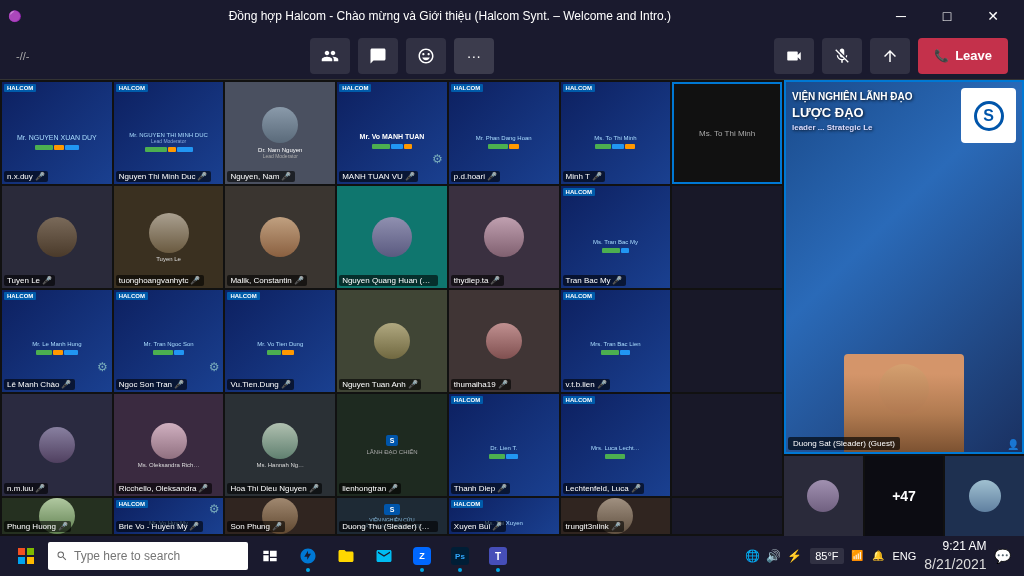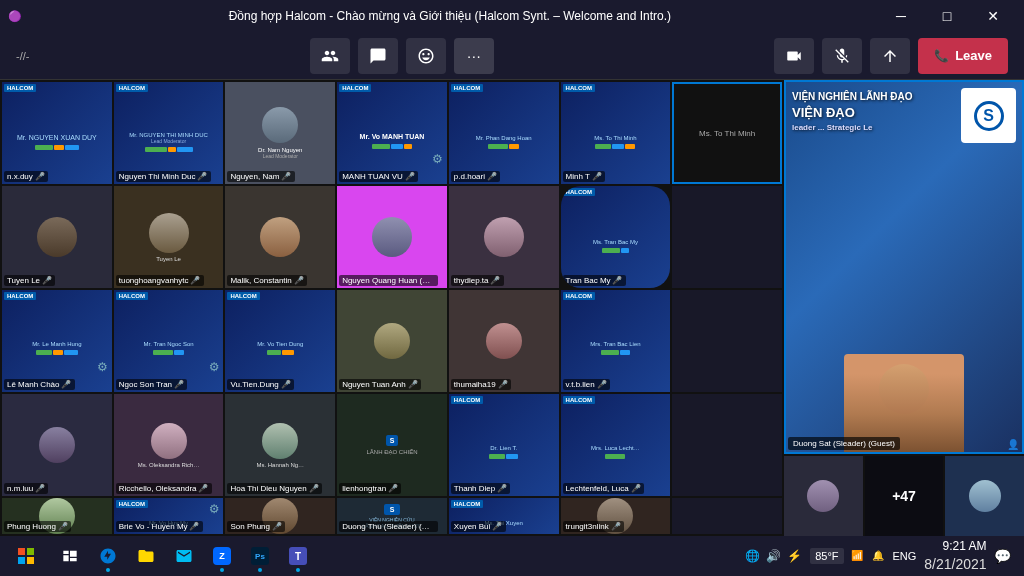--- a/index.html
+++ b/index.html
@@ -298,35 +298,35 @@
       <div class="participant-name">tuonghoangvanhytc 🎤</div>
     </div>
 
     <div class="video-cell" style="background:#3a3530;">
       <div class="cell-inner">
         <div style="width:40px;height:40px;border-radius:50%;background:linear-gradient(180deg,#c0a080,#8a6040);"></div>
       </div>
       <div class="participant-name">Malik, Constantin 🎤</div>
     </div>
 
-    <div class="video-cell" style="background:#d946ef;text-decoration:underline;">
+    <div class="video-cell" style="background:#0f766e;text-decoration:underline;">
       <div class="cell-inner">
         <div style="width:40px;height:40px;border-radius:50%;background:linear-gradient(180deg,#9090b0,#5a5a80);"></div>
       </div>
       <div class="participant-name">Nguyen Quang Huan (… 🎤</div>
     </div>
 
     <div class="video-cell" style="background:#3a3040;">
       <div class="cell-inner">
         <div style="width:40px;height:40px;border-radius:50%;background:linear-gradient(180deg,#c0a0b0,#806070);"></div>
       </div>
       <div class="participant-name">thydiep.ta 🎤</div>
     </div>
 
-    <div class="video-cell halcom-card" style="background:linear-gradient(135deg,#0d2060,#1a4090);border-radius:20px;">
+    <div class="video-cell halcom-card" style="background:linear-gradient(135deg,#0d2060,#1a4090);">
       <div class="cell-inner">
         <div class="halcom-logo">HALCOM</div>
         <div style="color:#aaddff;font-size:6px;margin-top:18px;">Ms. Tran Bac My</div>
         <div style="display:flex;gap:1px;margin-top:3px;">
           <div style="height:5px;width:18px;border-radius:1px;background:#4caf50;"></div>
           <div style="height:5px;width:8px;border-radius:1px;background:#2196f3;"></div>
         </div>
       </div>
       <div class="participant-name">Tran Bac My 🎤</div>
     </div>
@@ -516,21 +516,21 @@
 
         <div style="position:absolute;top:8px;right:8px;background:#fff;border-radius:4px;padding:4px;width:55px;height:55px;display:flex;flex-direction:column;align-items:center;justify-content:center;">
           <div style="width:30px;height:30px;border-radius:50%;border:3px solid #0055aa;display:flex;align-items:center;justify-content:center;">
             <span style="color:#0055aa;font-size:16px;font-weight:bold;">S</span>
           </div>
         </div>
 
         <div style="position:absolute;top:10px;left:8px;color:#fff;font-size:9px;font-weight:bold;line-height:1.4;text-shadow:1px 1px 3px rgba(0,0,0,0.8);">
           <div style="font-size:10px;font-weight:900;">VIỆN NGHIÊN
 LÃNH ĐẠO</div>
-          <div style="font-size:13px;font-weight:900;color:#fff;">VIỆN ĐẠO</div>
+          <div style="font-size:13px;font-weight:900;color:#fff;">LƯỢC ĐẠO</div>
           <div style="font-size:8px;color:#ddf;">leader ... Strategic Le</div>
         </div>
 
         <div style="position:absolute;bottom:0;left:50%;transform:translateX(-50%);width:120px;height:100px;">
           <div style="width:100%;height:100%;background:linear-gradient(180deg,#d4956a 20%,#b07a50 60%,#7a5030 100%);border-radius:4px 4px 0 0;"></div>
 
           <div style="position:absolute;top:10px;left:35px;width:50px;height:50px;border-radius:50%;background:linear-gradient(180deg,#d4a070,#b07850);"></div>
         </div>
 
         <div style="position:absolute;bottom:4px;left:4px;background:rgba(0,0,0,0.65);color:#fff;font-size:8px;padding:2px 5px;border-radius:2px;">Duong Sat (Sleader) (Guest)</div>
@@ -562,20 +562,26 @@
 
   <div class="taskbar-start">
     <svg width="16" height="16" viewBox="0 0 16 16" fill="none">
       <rect x="0" y="0" width="7" height="7" fill="#f25022"></rect>
       <rect x="9" y="0" width="7" height="7" fill="#7fba00"></rect>
       <rect x="0" y="9" width="7" height="7" fill="#00a4ef"></rect>
       <rect x="9" y="9" width="7" height="7" fill="#ffb900"></rect>
     </svg>
   </div>
 
+  <div class="search-bar">
+    <svg width="12" height="12" viewBox="0 0 24 24" fill="#666">
+      <path d="M15.5 14h-.79l-.28-.27A6.471 6.471 0 0 0 16 9.5 6.5 6.5 0 1 0 9.5 16c1.61 0 3.09-.59 4.23-1.57l.27.28v.79l5 4.99L20.49 19l-4.99-5zm-6 0C7.01 14 5 11.99 5 9.5S7.01 5 9.5 5 14 7.01 14 9.5 11.99 14 9.5 14z"></path>
+    </svg>
+    <input type="text" readonly="" placeholder="Type here to search" style="">
+  </div>
 
   <div class="taskbar-apps">
 
     <div class="taskbar-app">
       <svg width="16" height="16" viewBox="0 0 24 24" fill="#fff">
         <path d="M2 4h8v5H2V4zm0 7h8v9H2v-9zm10-7h10v9H12V4zm0 11h10v5H12v-5z"></path>
       </svg>
     </div>
 
     <div class="taskbar-app">

